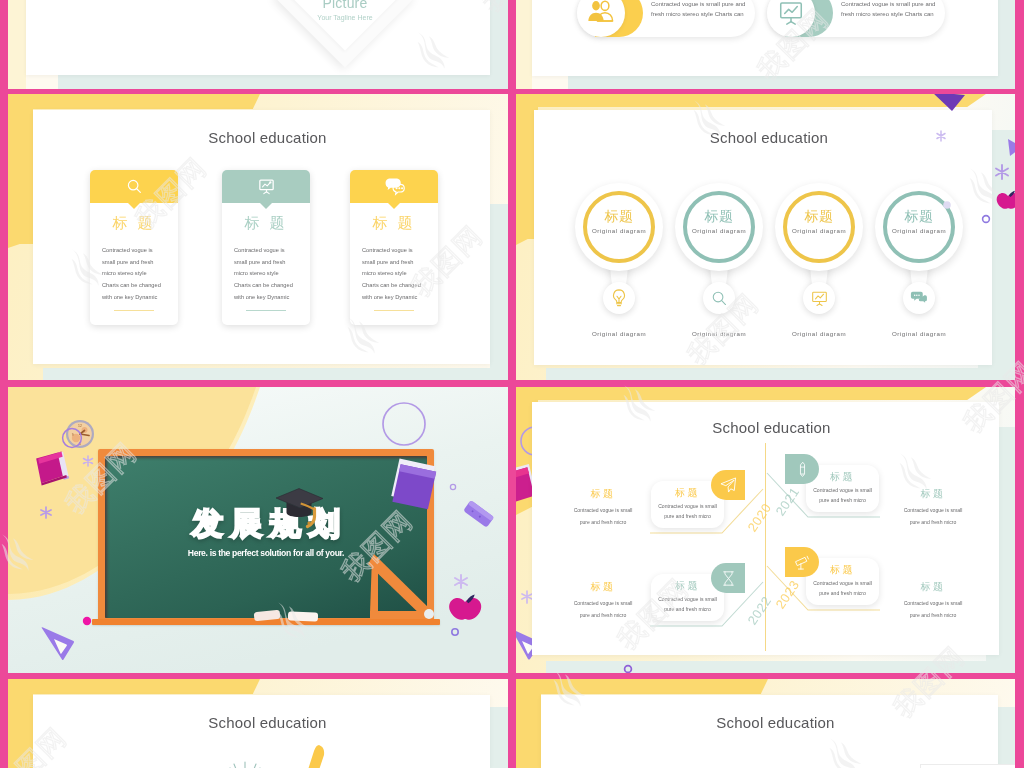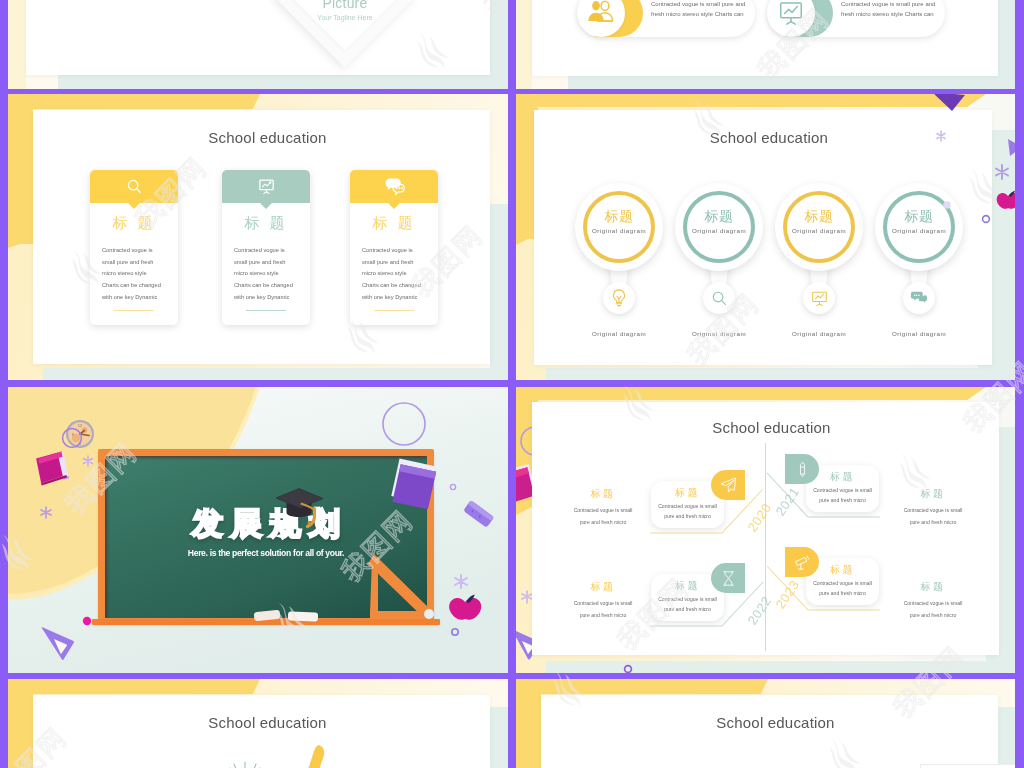--- a/index.html
+++ b/index.html
@@ -1,18 +1,18 @@
 <!DOCTYPE html>
 <html><head>
 <meta charset="utf-8">
 <style>
   html,body{margin:0;padding:0;}
   body{width:1024px;height:768px;background:#e3e3e5;overflow:hidden;
        font-family:"Liberation Sans","DejaVu Sans",sans-serif;}
-  #page{position:relative;width:1024px;height:768px;overflow:hidden;background:#8b5cf6;}
+  #page{position:relative;width:1024px;height:768px;overflow:hidden;background:#ec4899;}
   .slide{position:absolute;overflow:hidden;background:#fff;}
   .shead{position:absolute;left:12px;right:0;text-align:center;color:#57575a;
          font-size:15px;font-weight:400;letter-spacing:.2px;}
   svg{display:block;}
 
   
   #s1{left:8px;top:-195px;width:500px;height:284px;}
   #s1 .band-yl{position:absolute;left:0;top:0;width:500px;height:284px;background:#fefaf0;}
   #s1 .band-y{position:absolute;left:0;top:0;width:18px;height:284px;background:#fdf4d5;}
   #s1 .band-g{position:absolute;left:50px;bottom:0;width:450px;height:14px;background:#e2eeeb;}

